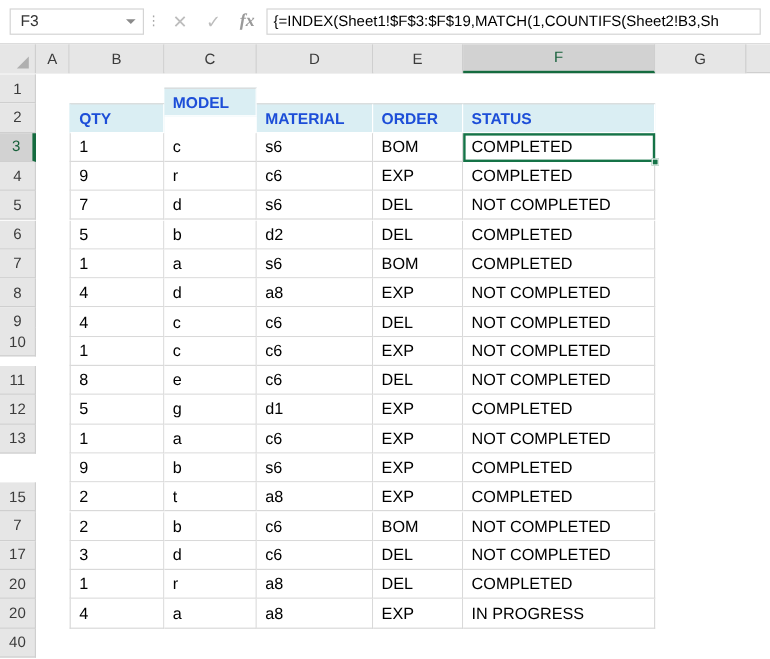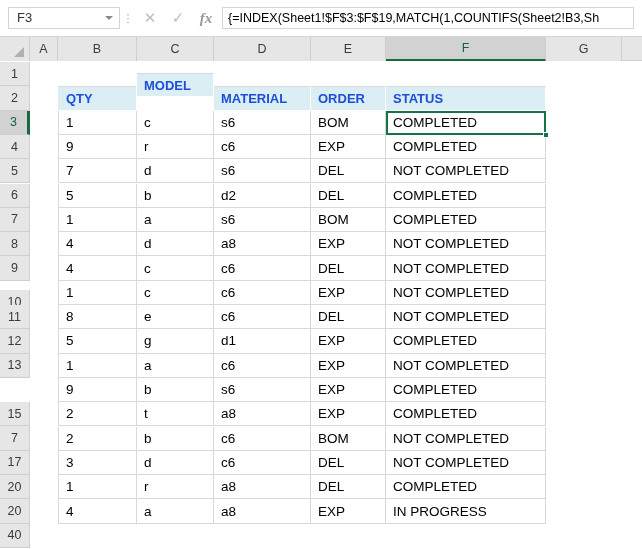--- a/index.html
+++ b/index.html
@@ -278,21 +278,21 @@
   <div id="row-head-container">
       <div class="row-head" style="top: 25px; height: 24.3px;">1</div>
       <div class="row-head" style="top: 49.3px; height: 24.3px;">2</div>
       <div class="row-head selected" style="top: 73.6px; height: 24.3px;">3</div>
       <div class="row-head" style="top: 97.9px; height: 24.3px;">4</div>
       <div class="row-head" style="top: 122.2px; height: 24.3px;">5</div>
       <div class="row-head" style="top: 146.5px; height: 24.3px;">6</div>
       <div class="row-head" style="top: 170.8px; height: 24.3px;">7</div>
       <div class="row-head" style="top: 195.1px; height: 24.3px;">8</div>
       <div class="row-head" style="top: 219.4px; height: 24.3px;">9</div>
-      <div class="row-head" style="top: 253px; height: 24.3px;">10</div>
+      <div class="row-head" style="top: 236px; height: 24.3px;">10</div>
       <div class="row-head" style="top: 268px; height: 24.3px;">11</div>
       <div class="row-head" style="top: 292.3px; height: 24.3px;">12</div>
       <div class="row-head" style="top: 316.6px; height: 24.3px;">13</div>
       <div class="row-head" style="top: 340.9px; height: 24.3px; margin-top: 44px;">14</div>
       <div class="row-head" style="top: 365.2px; height: 24.3px;">15</div>
       <div class="row-head" style="top: 389.5px; height: 24.3px;">7</div>
       <div class="row-head" style="top: 413.8px; height: 24.3px;">17</div>
       <div class="row-head" style="top: 438.1px; height: 24.3px;">20</div>
       <div class="row-head" style="top: 462.4px; height: 24.3px;">20</div>
       <div class="row-head" style="top: 486.7px; height: 24.3px;">40</div>

